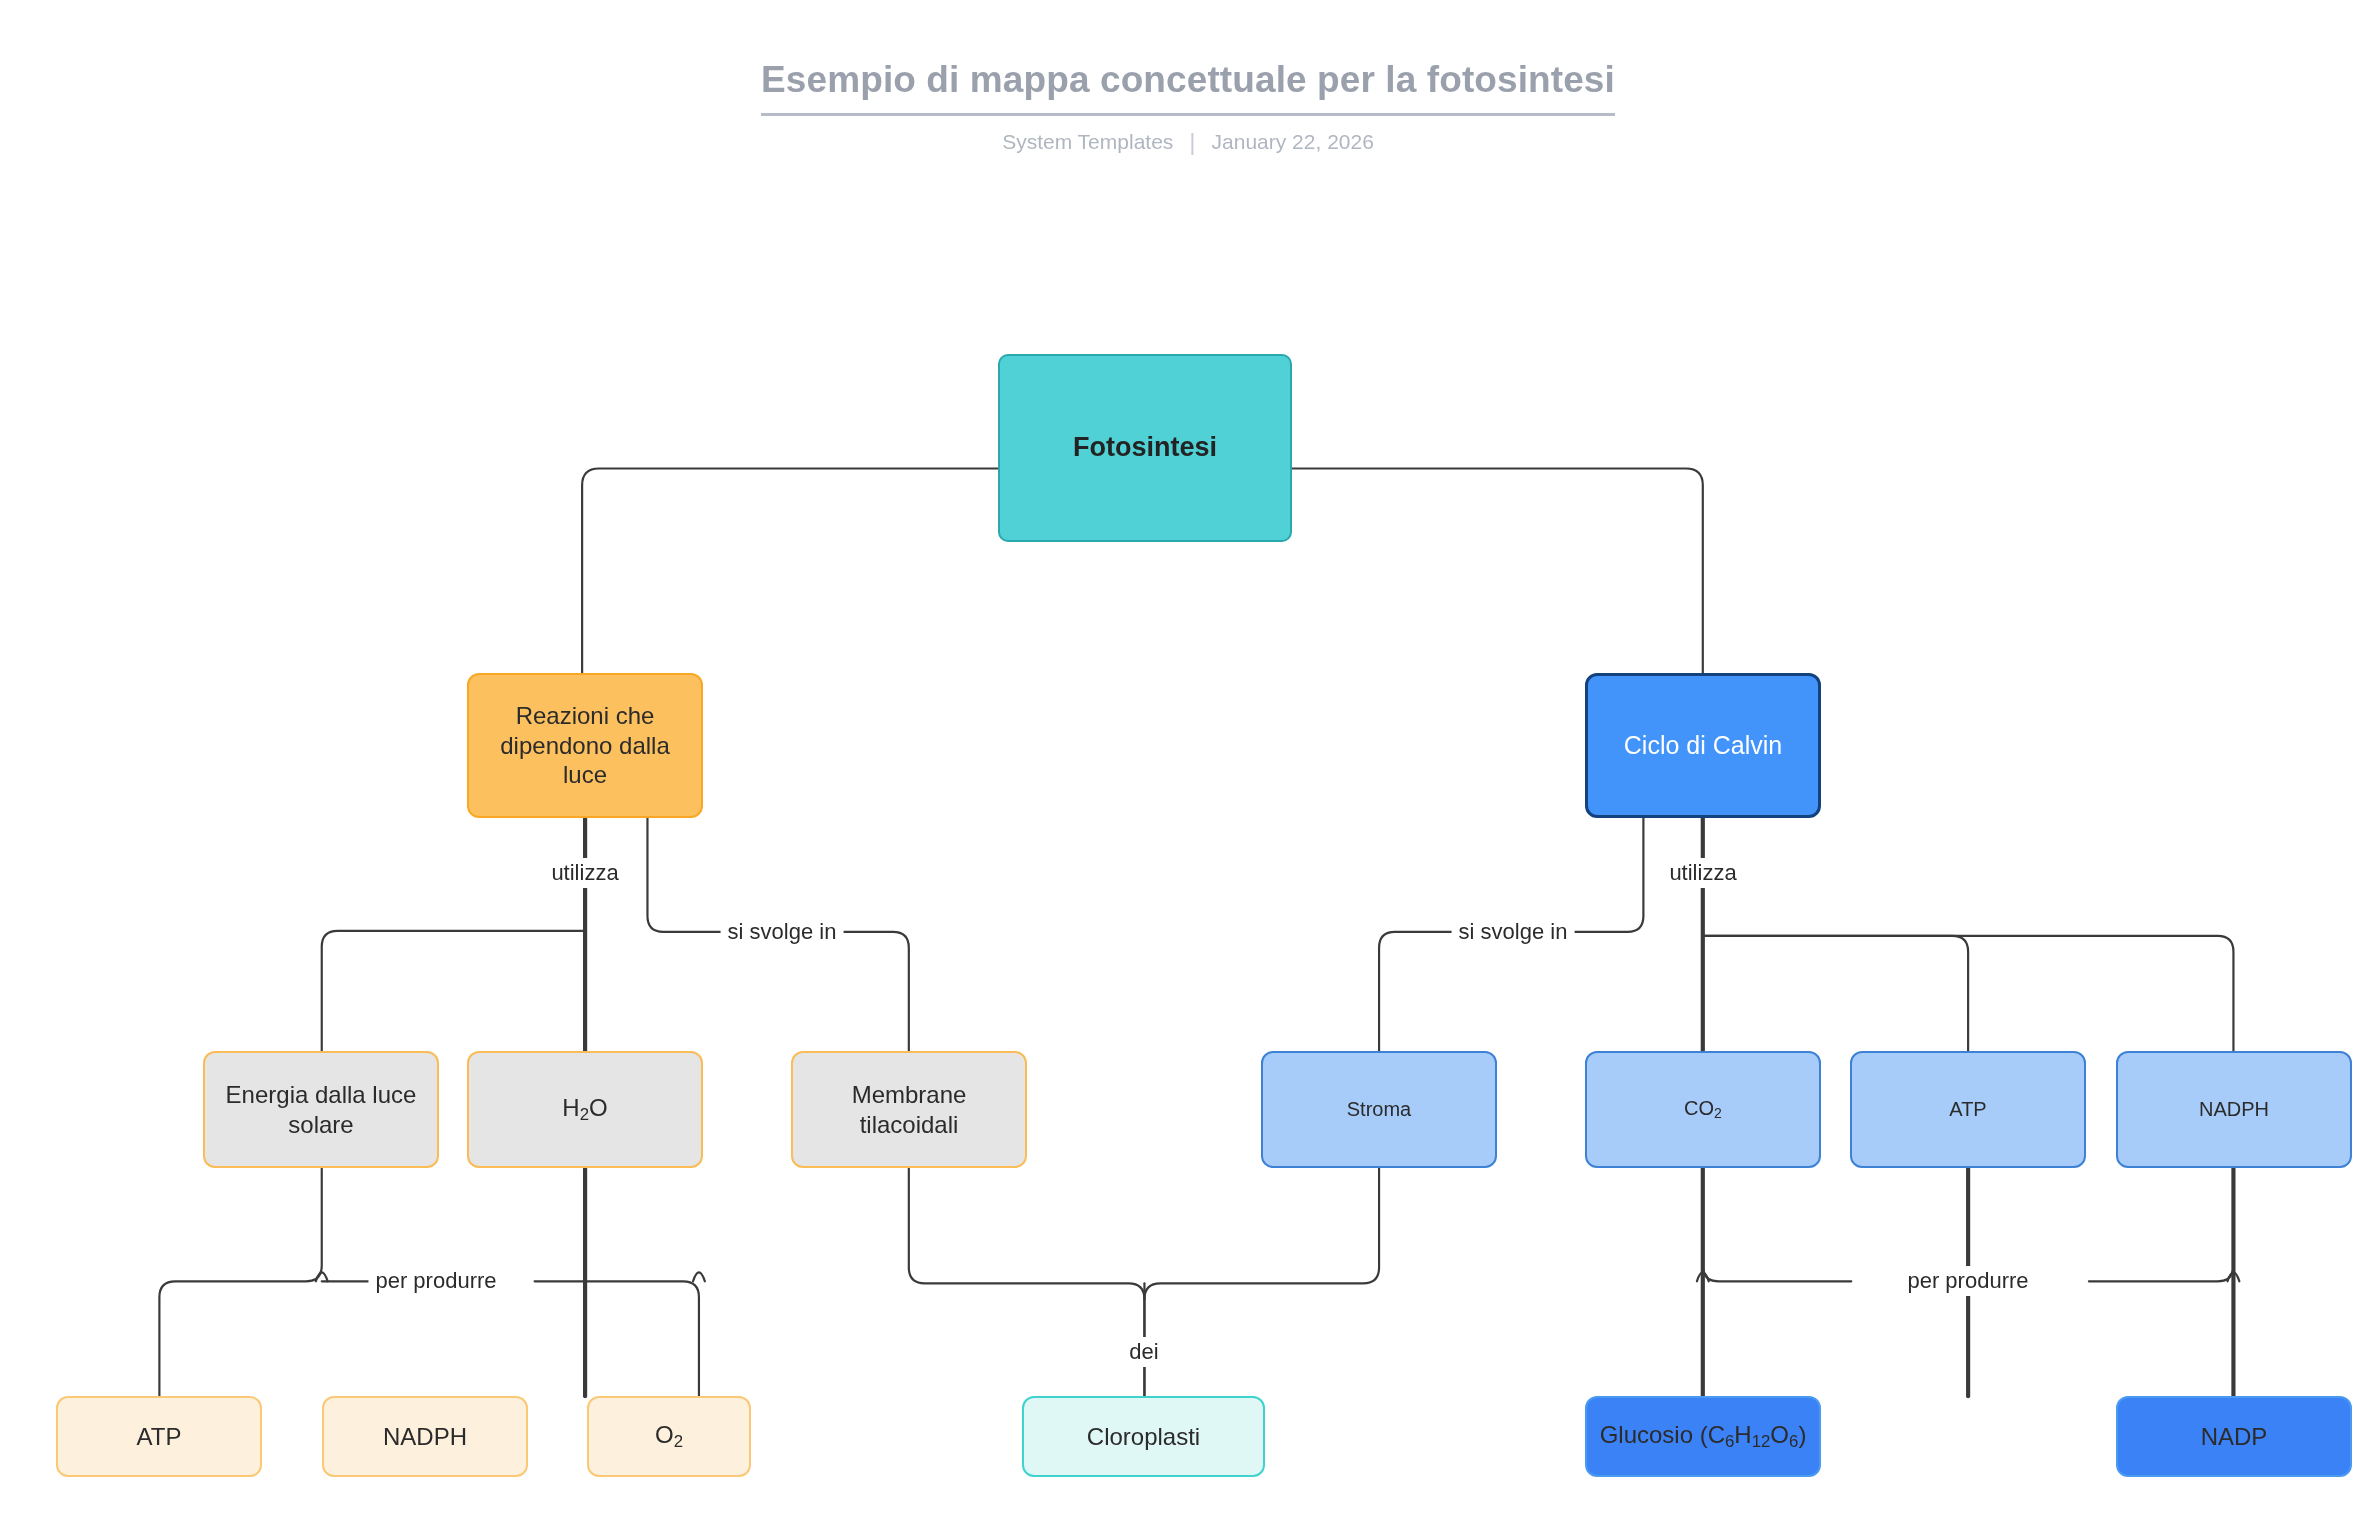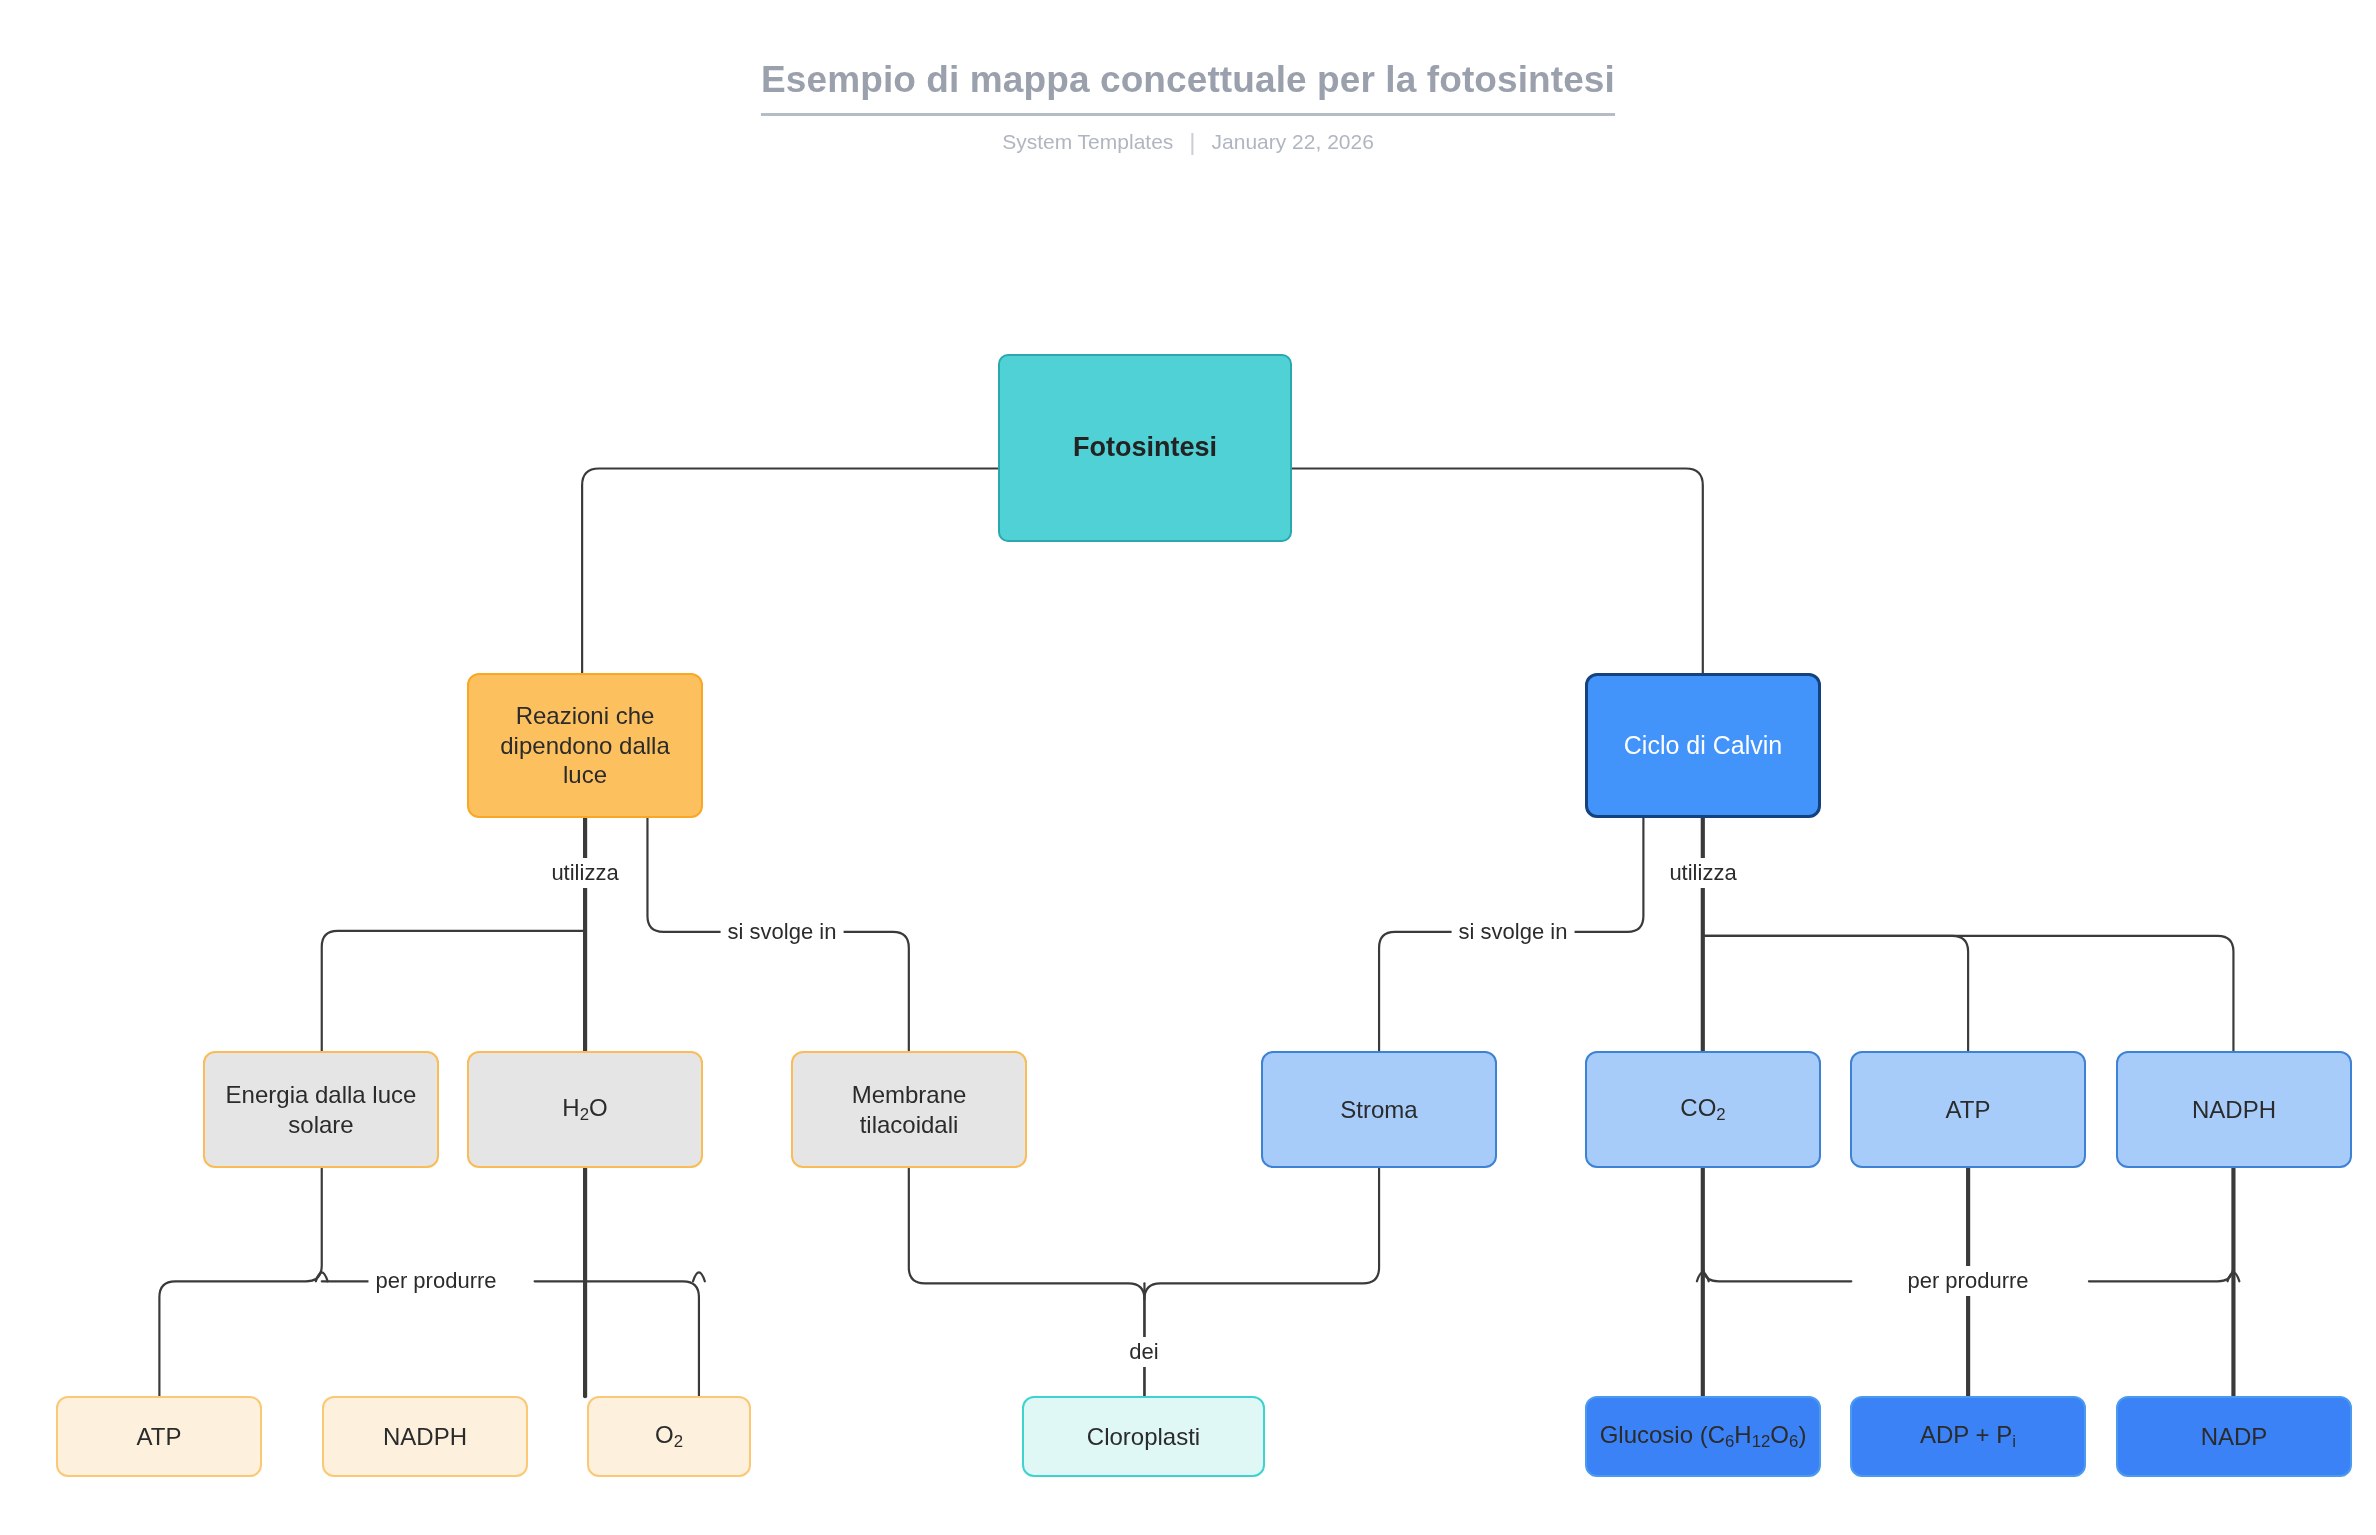--- a/index.html
+++ b/index.html
@@ -58,21 +58,21 @@
   .n-orange3 {
     background: #fdf0dd; border: 2.5px solid #fbc876;
     color: #2b2b2b; font-size: 24px;
   }
   .n-blue1 {
     background: #4294fb; border: 3px solid #13427f;
     color: #ffffff; font-size: 25px;
   }
   .n-blue2 {
     background: #a7ccfa; border: 2.5px solid #3d82d4;
-    color: #2b2b2b; font-size: 24px;
+    color: #2b2b2b; font-size: 20px;
   }
   .n-blue3 {
     background: #3b82f6; border: 2.5px solid #4a9bf0;
     color: #2b2b2b; font-size: 24px;
   }
   .n-mint {
     background: #dff7f5; border: 2.5px solid #3fd3d0;
     color: #2b2b2b; font-size: 24px;
   }
   .node sub { font-size: .70em; vertical-align: -.22em; }
@@ -201,23 +201,20 @@
   </div>
 
   <div class="node n-mint" style="left:1022px; top:1396px; width:243px; height:81px;">
     <span>Cloroplasti</span>
   </div>
 
   <div class="node n-blue3" style="left:1585px; top:1396px; width:236px; height:81px;">
     <span>Glucosio (C<sub>6</sub>H<sub>12</sub>O<sub>6</sub>)</span>
   </div>
 
-  <div class="node n-blue3" style="left:1850px; top:1396px; width:236px; height:81px;">
-    <span>ADP + P<sub>i</sub></span>
-  </div>
 
   <div class="node n-blue3" style="left:2116px; top:1396px; width:236px; height:81px;">
     <span>NADP</span>
   </div>
 
   <div class="elabel" style="left:585px; top:873px;">utilizza</div>
 
   <div class="elabel" style="left:782px; top:932px;">si svolge in</div>
 
   <div class="elabel" style="left:436px; top:1281px;">per produrre</div>

